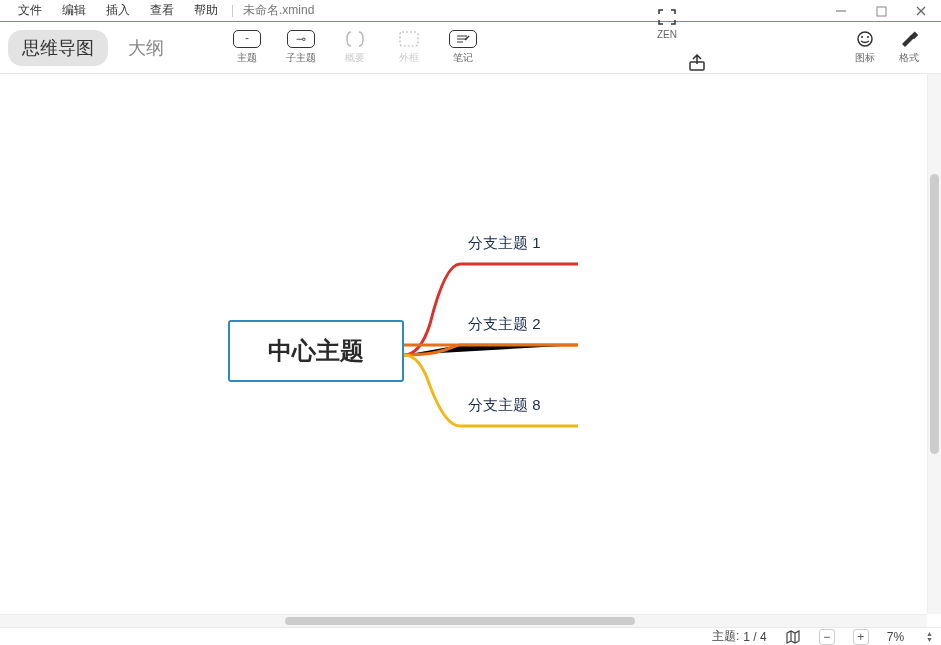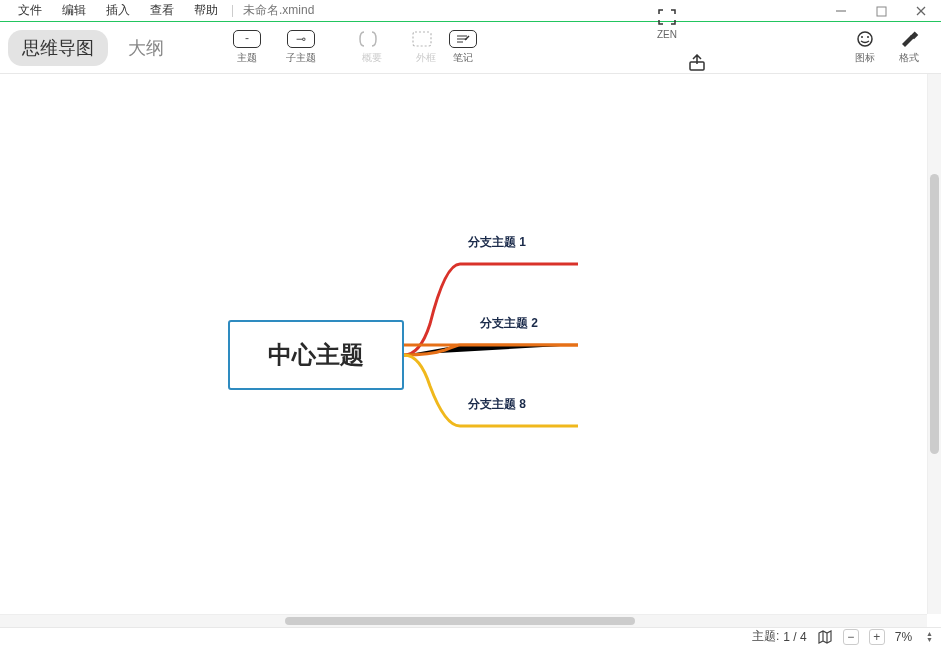--- a/index.html
+++ b/index.html
@@ -101,21 +101,21 @@
     .toolbar-btn .icon {
       width: 28px;
       height: 18px;
       border: 1.5px solid #333;
       border-radius: 5px;
       display: flex;
       align-items: center;
       justify-content: center;
       position: relative;
     }
-    .toolbar-btn.disabled { opacity: 0.35; align-items: flex-end; }
+    .toolbar-btn.disabled { opacity: 0.35; }
     .toolbar-btn .icon.plain { border: none; }
     .toolbar-center {
       position: absolute;
       left: 220px;
       display: flex;
     }
     .toolbar-right {
       position: absolute;
       right: 10px;
       display: flex;
@@ -175,52 +175,52 @@
     .mindmap {
       position: relative;
       width: 100%;
       height: 100%;
     }
     .central-topic {
       position: absolute;
       left: 228px;
       top: 246px;
       width: 176px;
-      height: 70px;
+      height: 62px;
       border: 2px solid #2e8bc0;
       background: #fff;
       display: flex;
       align-items: center;
       justify-content: center;
       font-size: 24px;
       font-weight: bold;
       color: #2a2a2a;
       border-radius: 3px;
     }
     .branch-topic {
       position: absolute;
-      font-size: 12px;
+      font-size: 15px;
       color: #1a2a4a;
       white-space: nowrap;
-      font-weight: 700;
+      font-weight: 400;
     }
     
     .statusbar {
       position: absolute;
       bottom: 0;
       left: 0; right: 0;
       height: 18px;
       border-top: 1px solid #e8e8e8;
       display: flex;
       align-items: center;
       justify-content: flex-end;
       padding: 0 8px;
       font-size: 12px;
       color: #444;
-      gap: 10px;
+      gap: 18px;
       background: #fff;
     }
     .status-item { display: flex; align-items: center; gap: 4px; }
     .zoom-btn {
       width: 16px; height: 16px;
       border-radius: 3px;
       border: 1px solid #ccc;
       display: flex;
       align-items: center;
       justify-content: center;
@@ -372,21 +372,21 @@
       <path d="M404 281 L460 271 L578 271" stroke="none"></path>
       <path d="M404 281 Q430 281 445 276 Q458 271 460 271 L578 271" stroke="#e67017" stroke-width="3" fill="none"></path>
 
       <path d="M404 281 Q420 281 430 312 Q445 352 460 352 L578 352" stroke="#f0b81c" stroke-width="3" fill="none"></path>
     </svg>
 
     <div class="central-topic">中心主题</div>
 
     <div class="branch-topic" style="left:468px;top:160px">分支主题 1</div>
 
-    <div class="branch-topic" style="left:480px;top:241px">分支主题 2</div>
+    <div class="branch-topic" style="left:468px;top:241px">分支主题 2</div>
 
     <div class="branch-topic" style="left:468px;top:322px">分支主题 8</div>
   </div>
 </div>
 
 <div class="vscroll">
   <div class="vscroll-thumb"></div>
 </div>
 <div class="hscroll">
   <div class="hscroll-thumb"></div>

